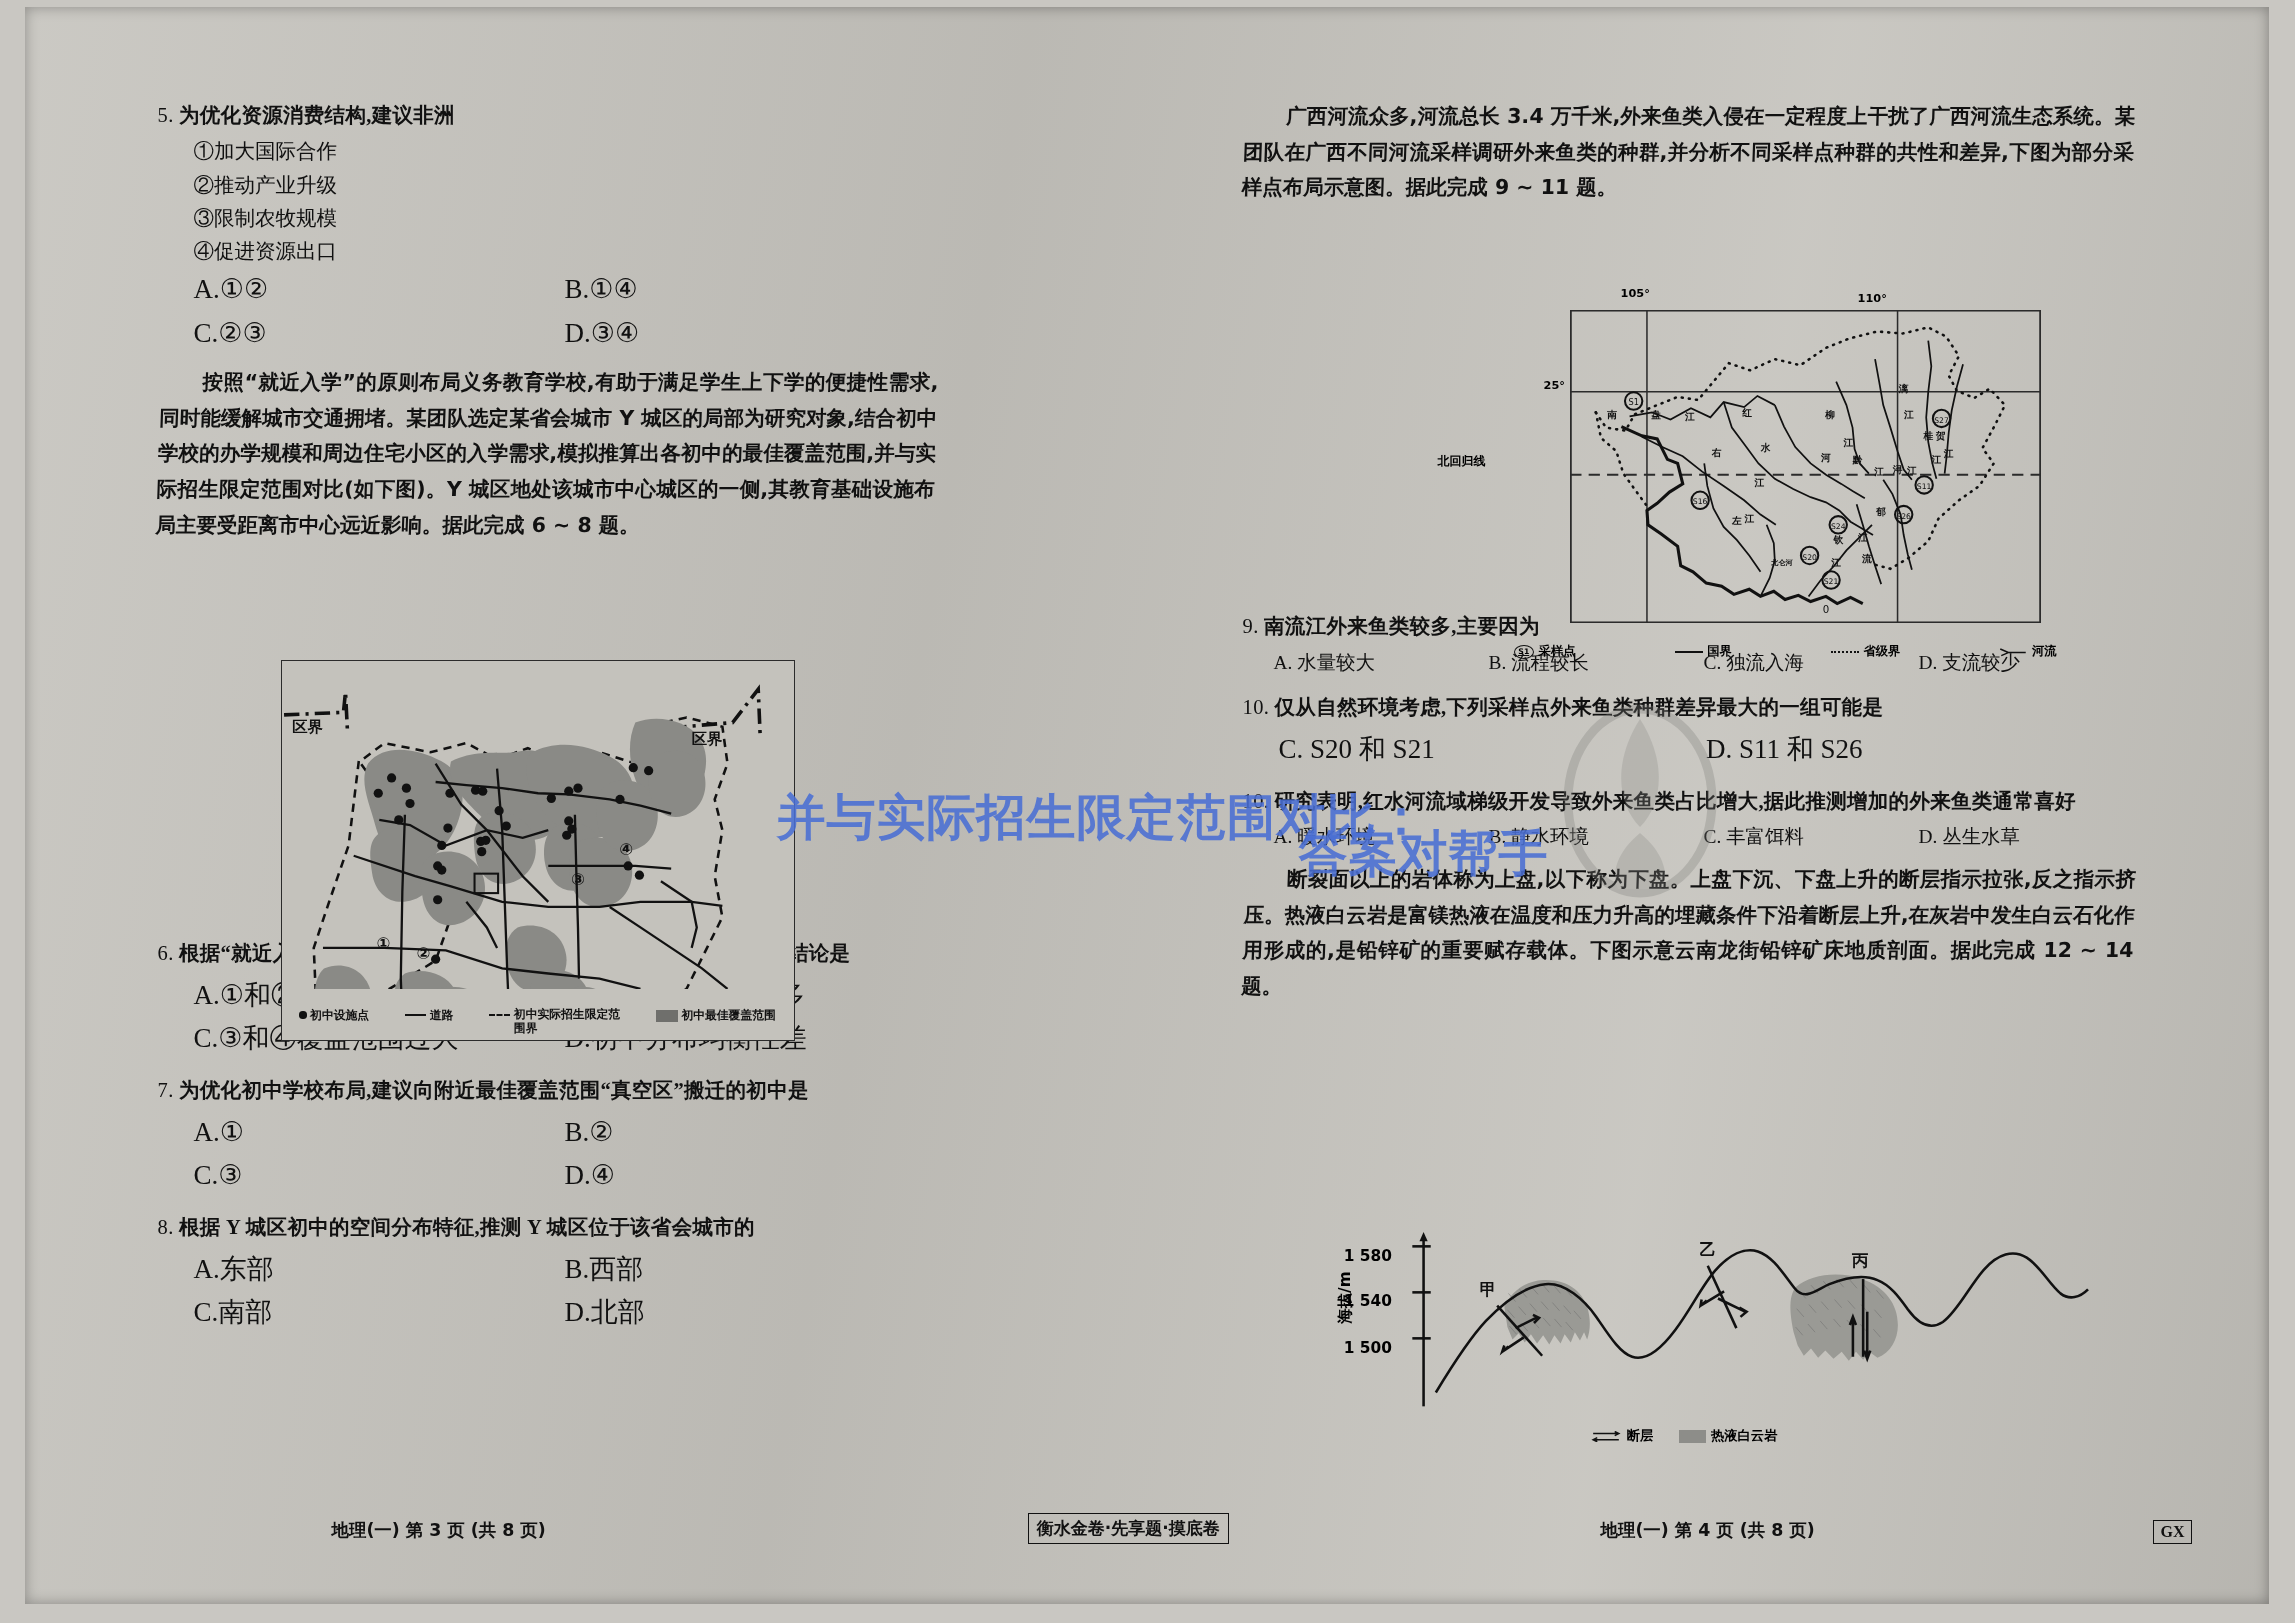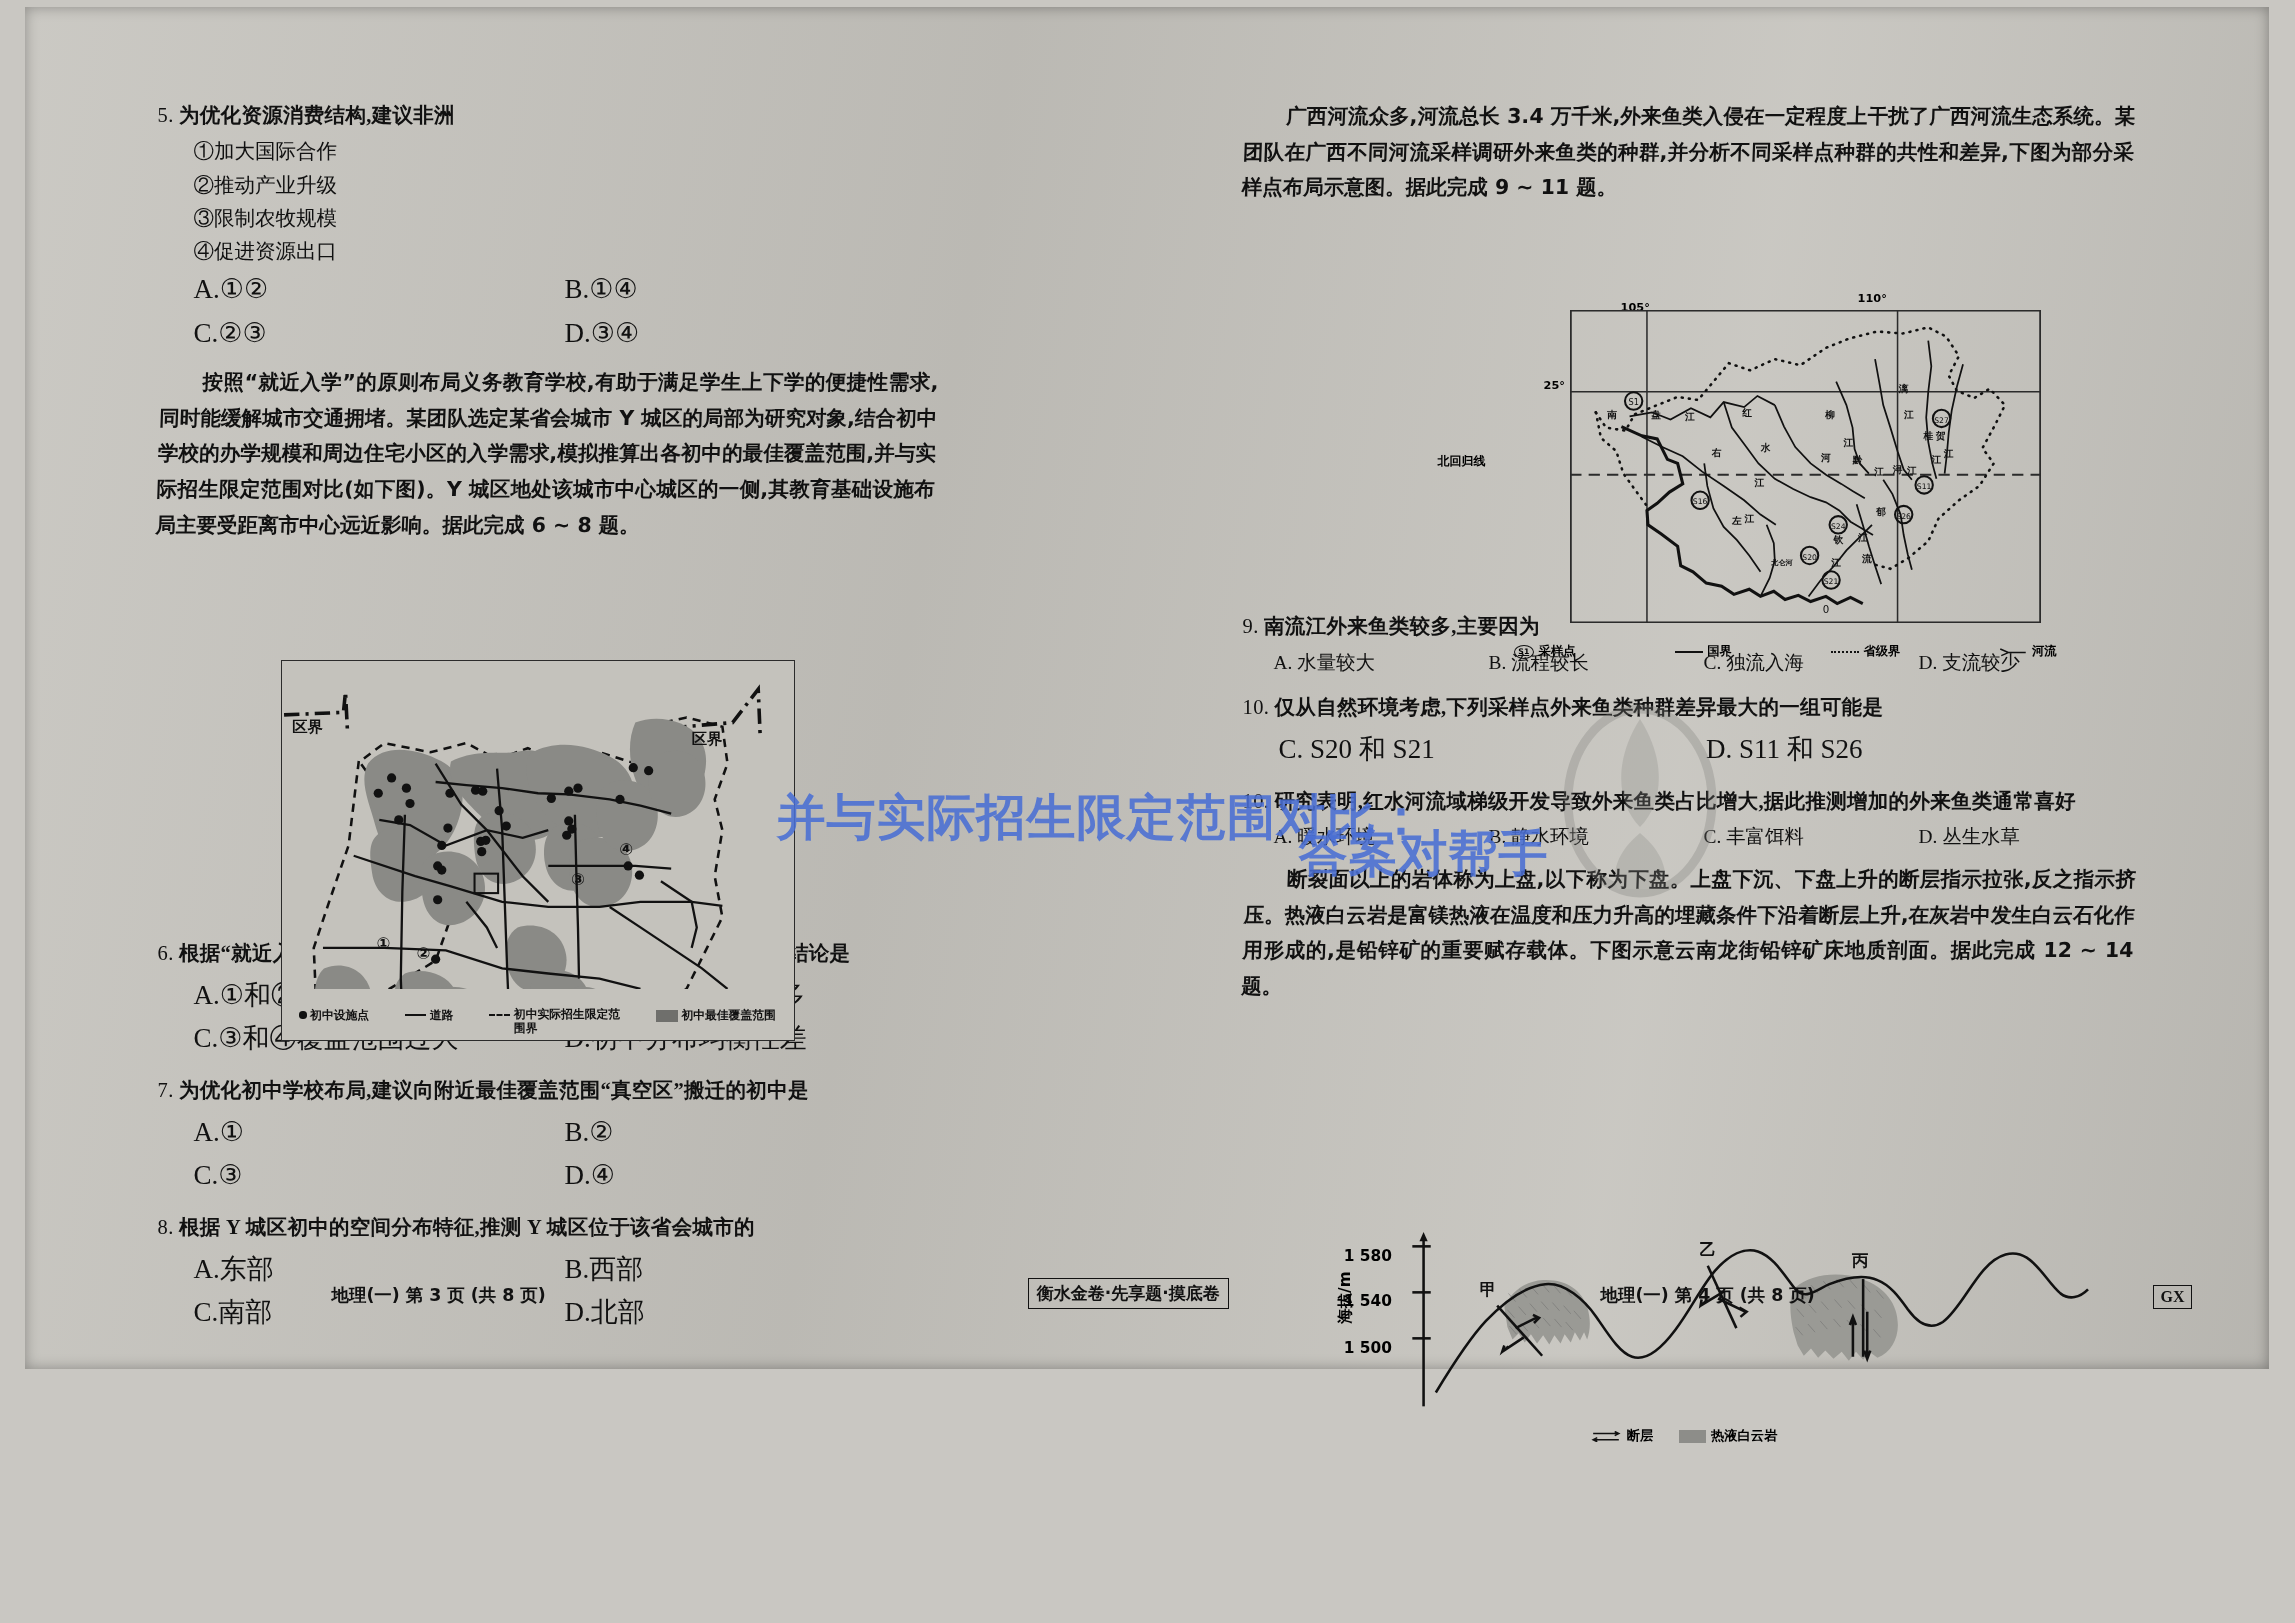--- a/index.html
+++ b/index.html
@@ -3,21 +3,21 @@
 <meta charset="utf-8">
 <style>
   html,body{margin:0;padding:0;background:#6e6e6e;}
   body{font-family:"Liberation Serif","DejaVu Serif",serif;}
   #page{
     position:relative;width:2295px;height:1624px;
     background:#c9c7c2;overflow:hidden;
   }
   
   #sheet{
-    position:absolute;left:24.6px;top:7.2px;width:2244px;height:1362px;
+    position:absolute;left:24.6px;top:7.2px;width:2244px;height:1597px;
     background:#c5c3bd;
     box-shadow:0 0 13.3px rgba(0,0,0,.35) inset;
   }
   #sheet:before{content:"";position:absolute;inset:0;
     background:linear-gradient(100deg,rgba(255,255,255,.10),rgba(0,0,0,.05) 40%,rgba(255,255,255,.08) 72%,rgba(0,0,0,.07));
     pointer-events:none;}
   .col{position:absolute;top:92px;width:778px;color:#111;}
   #colL{left:133px;}
   #colR{left:1218px;width:891px;}
 
@@ -326,21 +326,21 @@
       <span>A. 暖水环境</span>
       <span>B. 静水环境</span>
       <span>C. 丰富饵料</span>
       <span>D. 丛生水草</span>
     </div>
 
     <div class="para">断裂面以上的岩体称为上盘,以下称为下盘。上盘下沉、下盘上升的断层指示拉张,反之指示挤压。热液白云岩是富镁热液在温度和压力升高的埋藏条件下沿着断层上升,在灰岩中发生白云石化作用形成的,是铅锌矿的重要赋存载体。下图示意云南龙街铅锌矿床地质剖面。据此完成 12 ~ 14 题。</div>
   </div>
 
   <div id="fig2">
-    <div class="lonlab" style="left:107px;top:18px;">105°</div>
+    <div class="lonlab" style="left:107px;top:4px;">105°</div>
     <div class="lonlab" style="left:344px;top:9.2px;">110°</div>
     <div class="lonlab" style="left:30px;top:96px;">25°</div>
     <div class="lonlab" style="left:-76px;top:170px;font-size:12px;">北回归线</div>
 
     <svg style="position:absolute;left:56px;top:27px;" width="471" height="313" viewBox="0 0 920 612">
       <rect x="1" y="1" width="918" height="610" fill="none" stroke="#2b2b2b" stroke-width="4"></rect>
 
       <line x1="150" y1="0" x2="150" y2="612" stroke="#2b2b2b" stroke-width="3"></line>
       <line x1="640" y1="0" x2="640" y2="612" stroke="#2b2b2b" stroke-width="3"></line>
       <line x1="0" y1="160" x2="920" y2="160" stroke="#2b2b2b" stroke-width="3"></line>

